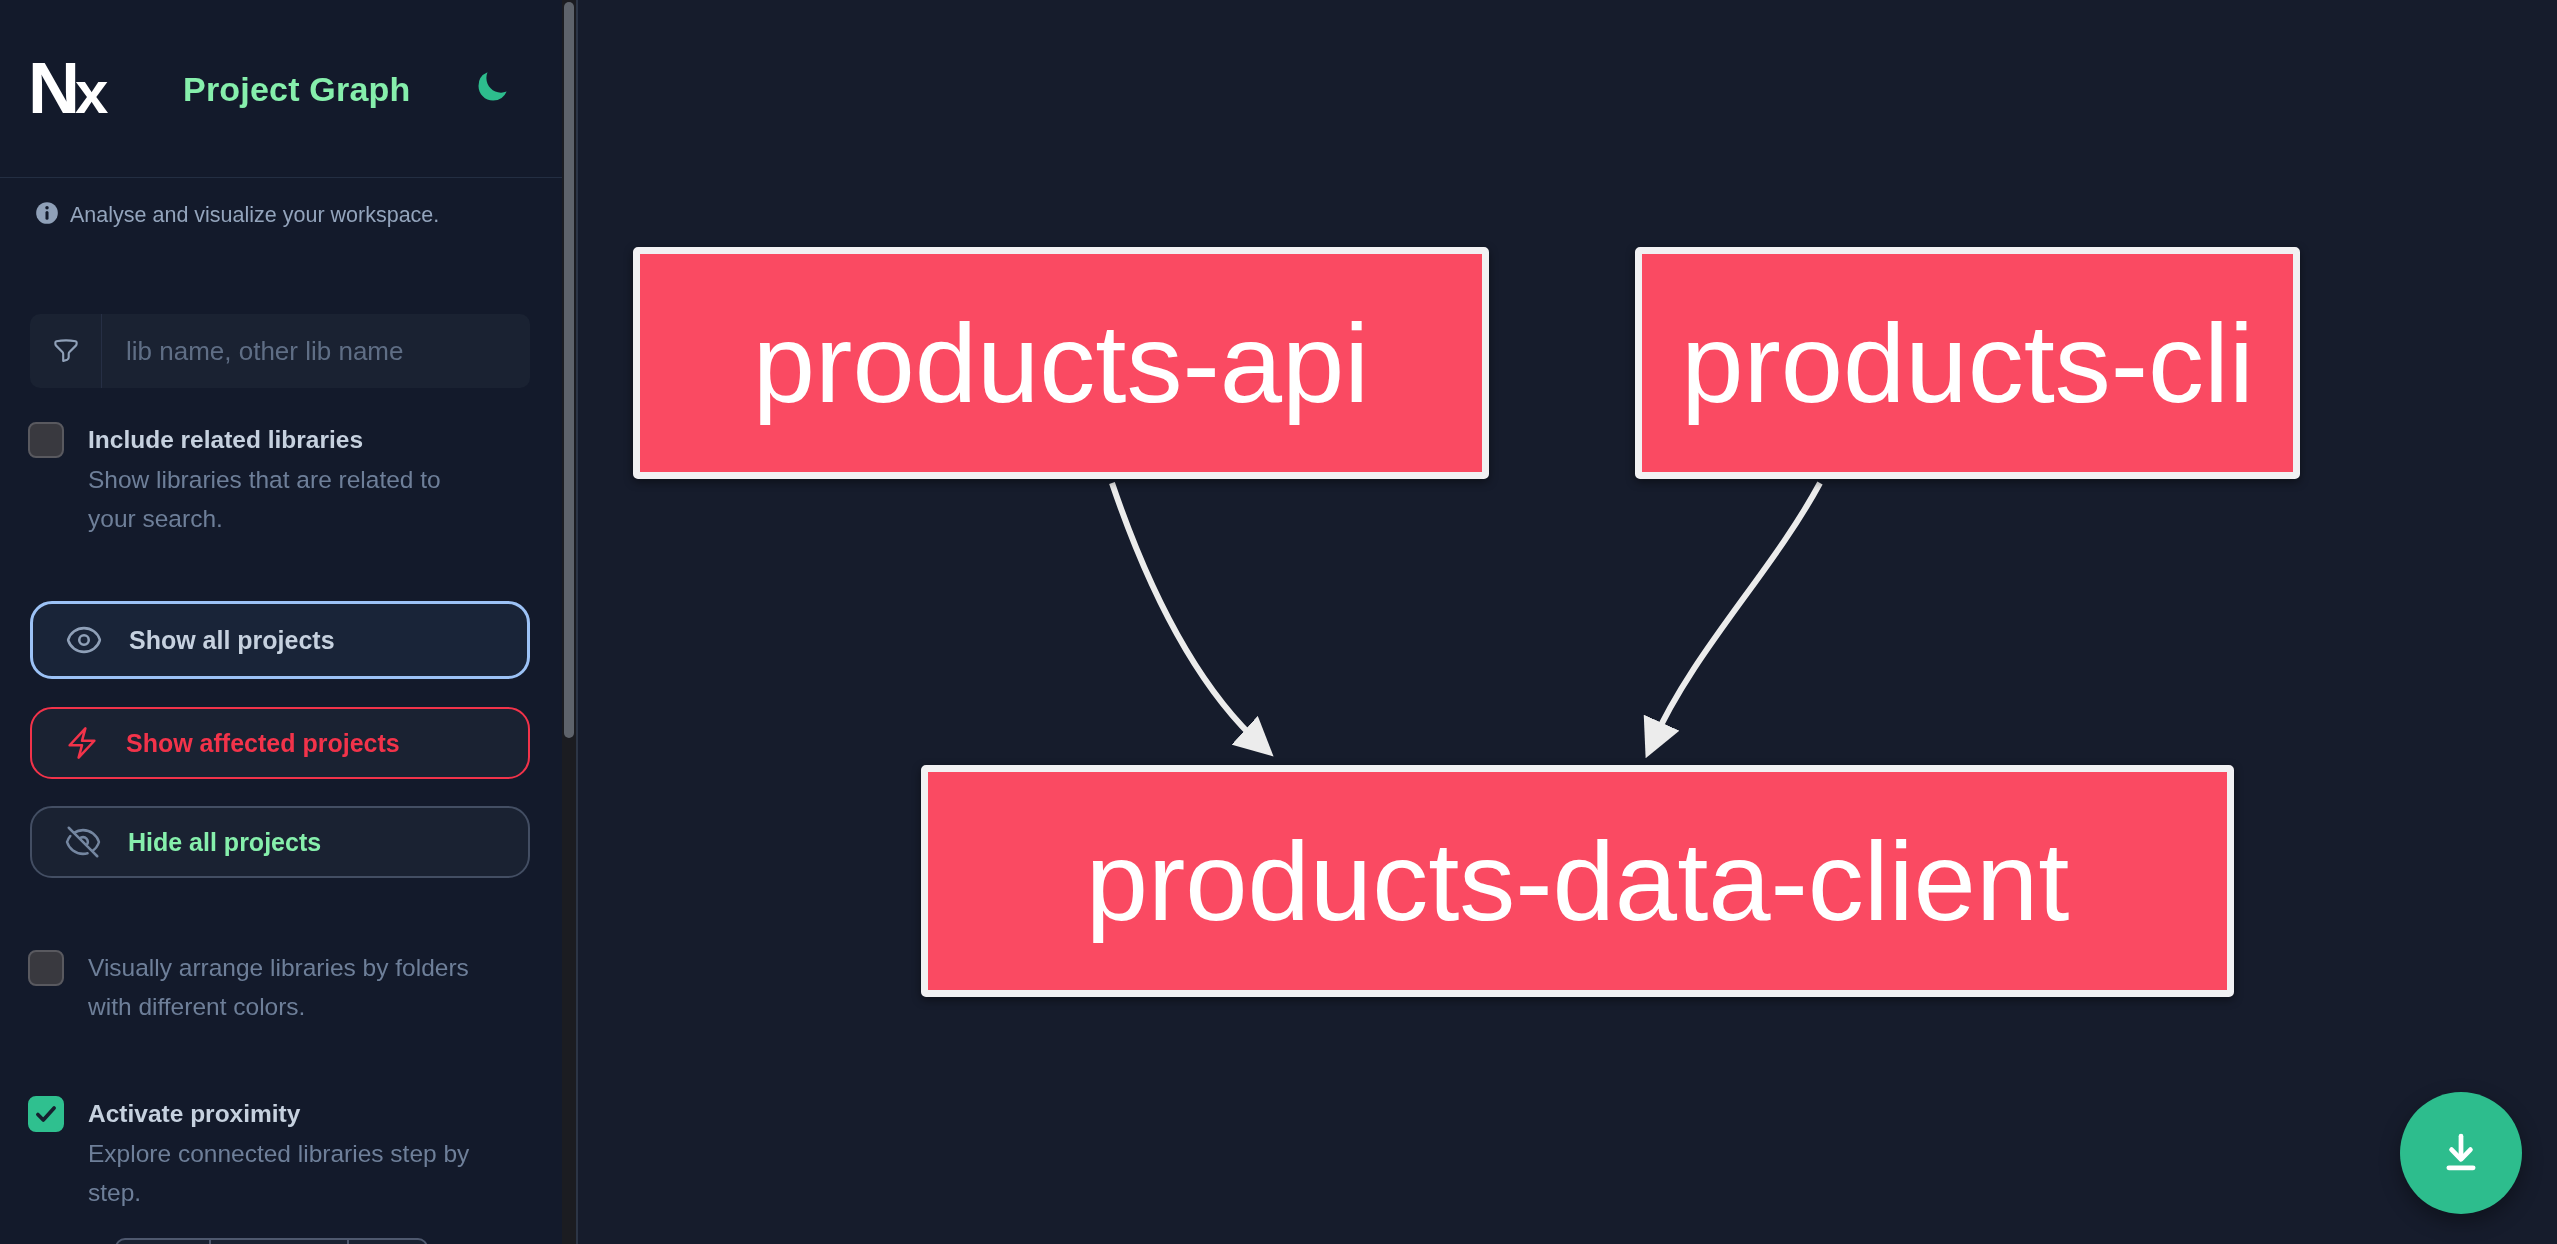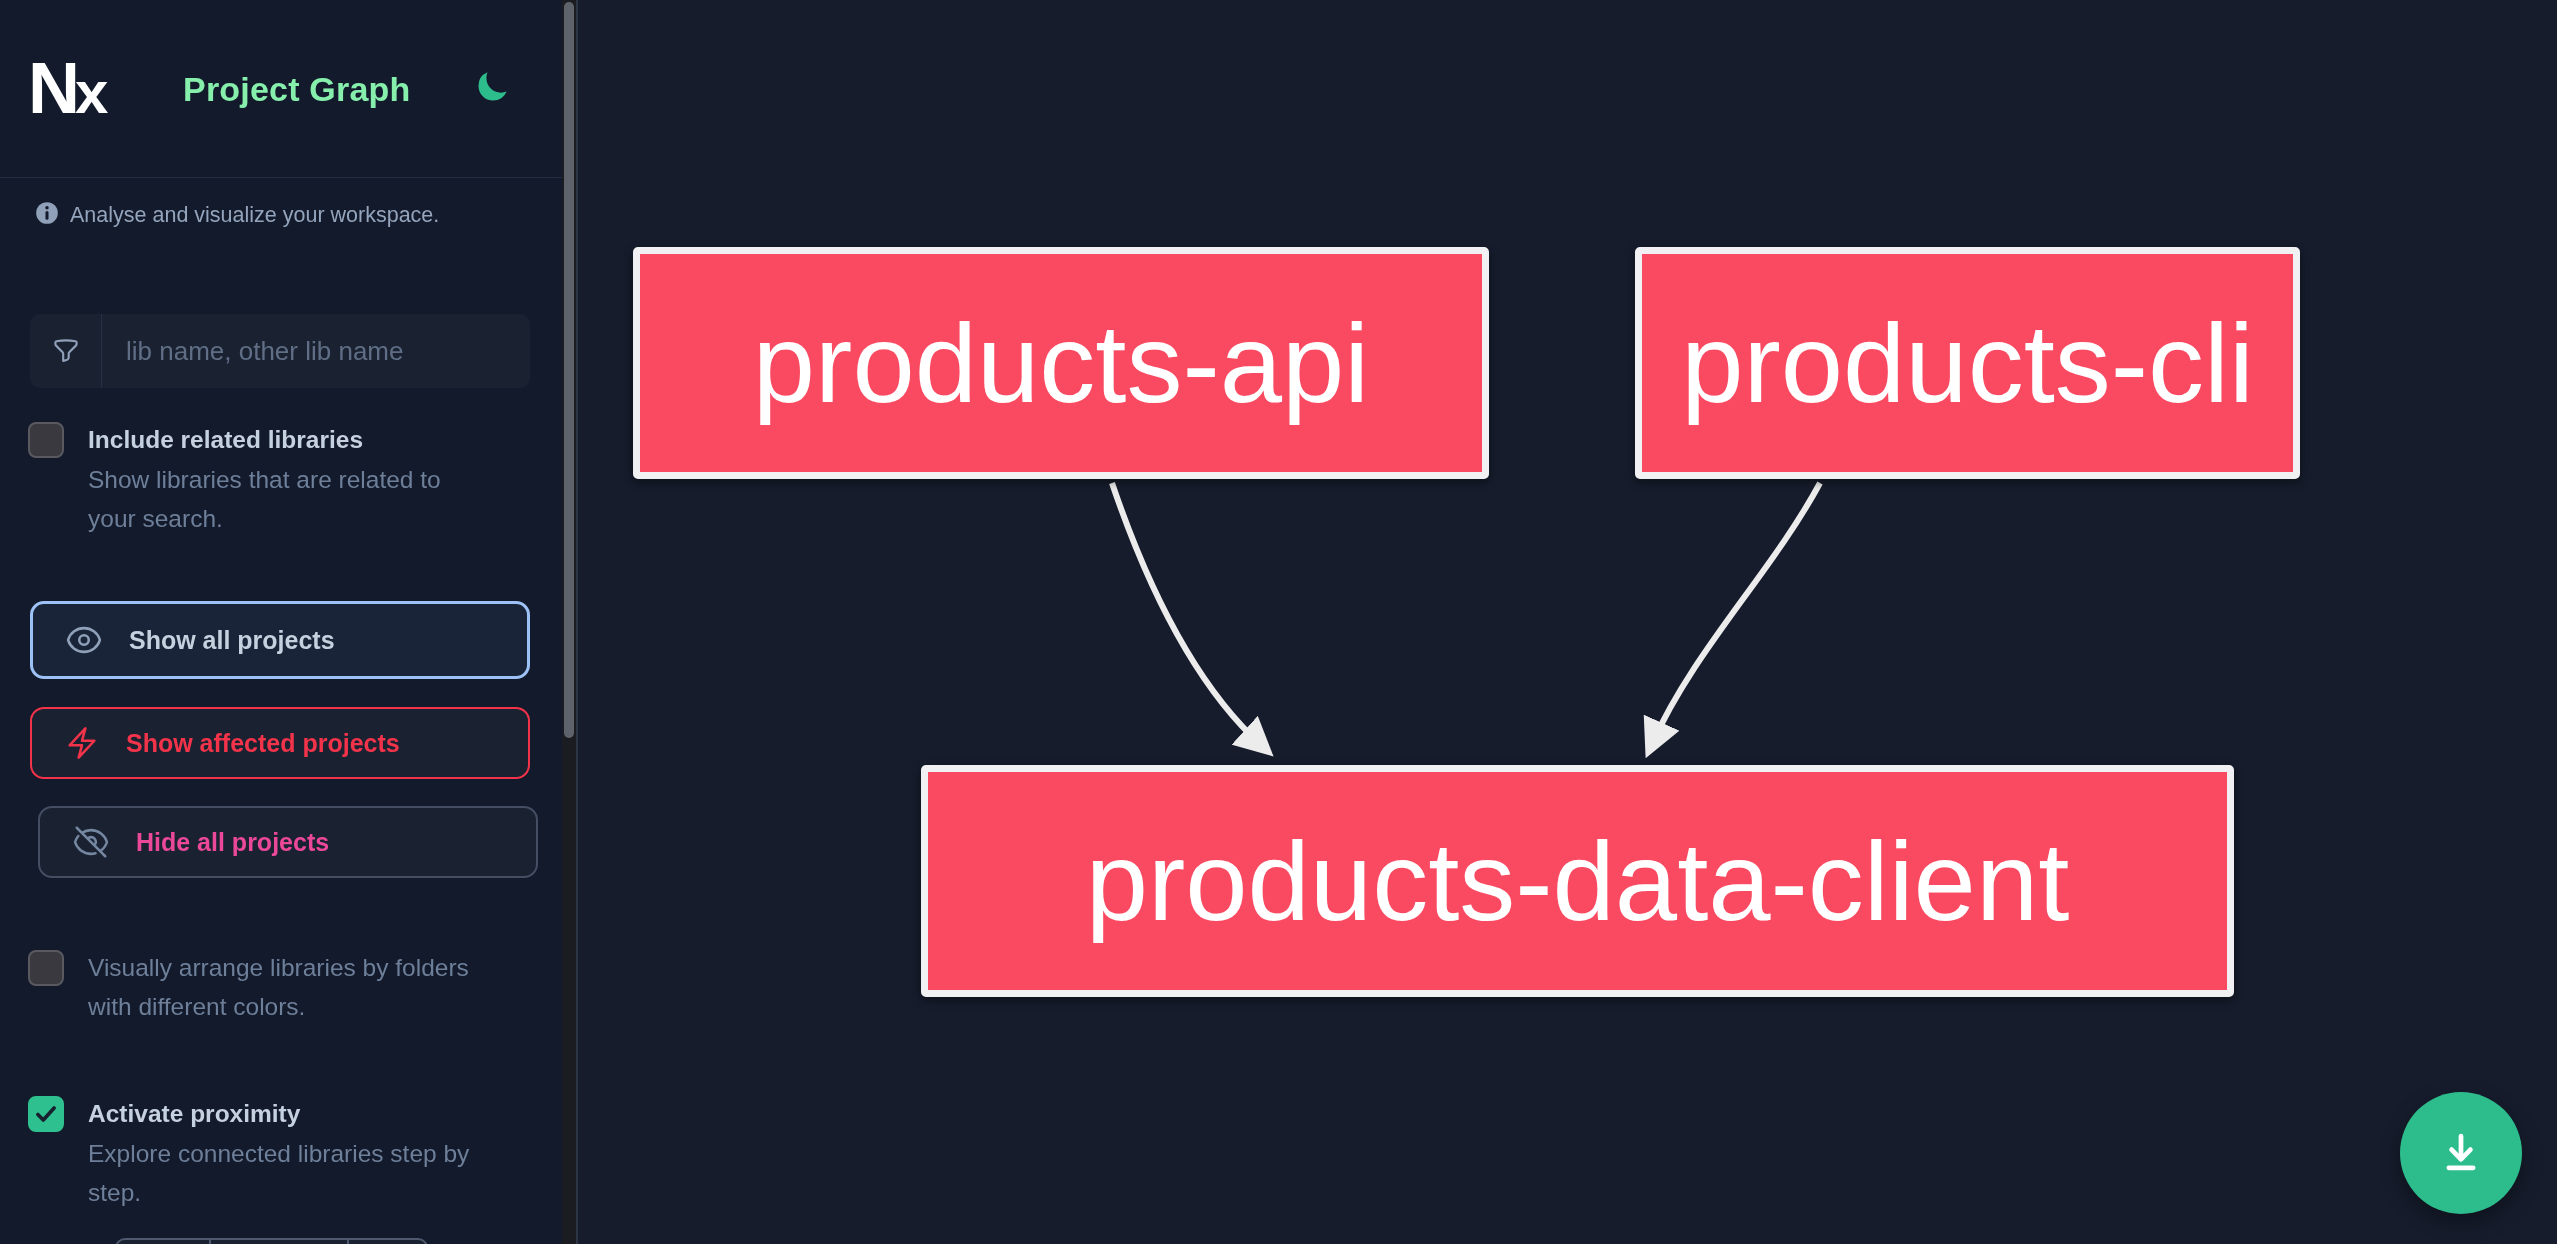--- a/index.html
+++ b/index.html
@@ -35,27 +35,27 @@
 
   .toggle { position:absolute; left:28px; display:flex; gap:24px; align-items:flex-start; }
   .checkbox { width:36px; height:36px; border-radius:8px; background:#39393f;
               border:2px solid #59595f; flex:0 0 auto; margin-top:2px;
               display:flex; align-items:center; justify-content:center; cursor:pointer; }
   .checkbox.checked { background:#2fc08f; border-color:#2fc08f; }
   .toggle-text { width:392px; }
   .toggle-label { color:#c6d1df; font-size:24.5px; font-weight:700; line-height:40px; }
   .toggle-desc  { color:#6e7f99; font-size:24.5px; line-height:39px; }
 
-  .sb-btn { position:absolute; left:30px; width:500px; border-radius:14px;
+  .sb-btn { position:absolute; left:30px; width:500px; border-radius:22px;
             display:flex; align-items:center; gap:26px; padding:0 32px;
             background:#1a2232; cursor:pointer; font-family:"Liberation Sans", sans-serif; }
   .sb-btn span { font-size:25px; font-weight:700; }
   .btn-all      { top:601px; height:78px; border:3px solid #9cc2f6; background:#192438; color:#c6d1df; }
   .btn-affected { top:707px; height:72px; border:2px solid #f2334a; color:#f2334a; }
-  .btn-hide     { top:806px; height:72px; border:2px solid #434e63; color:#ec4899;margin-left:8px; }
+  .btn-hide     { top:806px; height:72px; border:2px solid #434e63; color:#86efac; }
 
   .tg-include  { top:420px; }
   .tg-folder   { top:948px; }
   .tg-prox     { top:1094px; }
 
   .stepper { position:absolute; left:115px; top:1238px; width:313px; height:34px;
              background:#1a2232; border:2px solid #4e586e; border-radius:10px 10px 0 0;
              display:flex; }
   .stepper .seg { border-right:2px solid #4e586e; }
   .stepper .seg:nth-child(1){ width:95px; }

